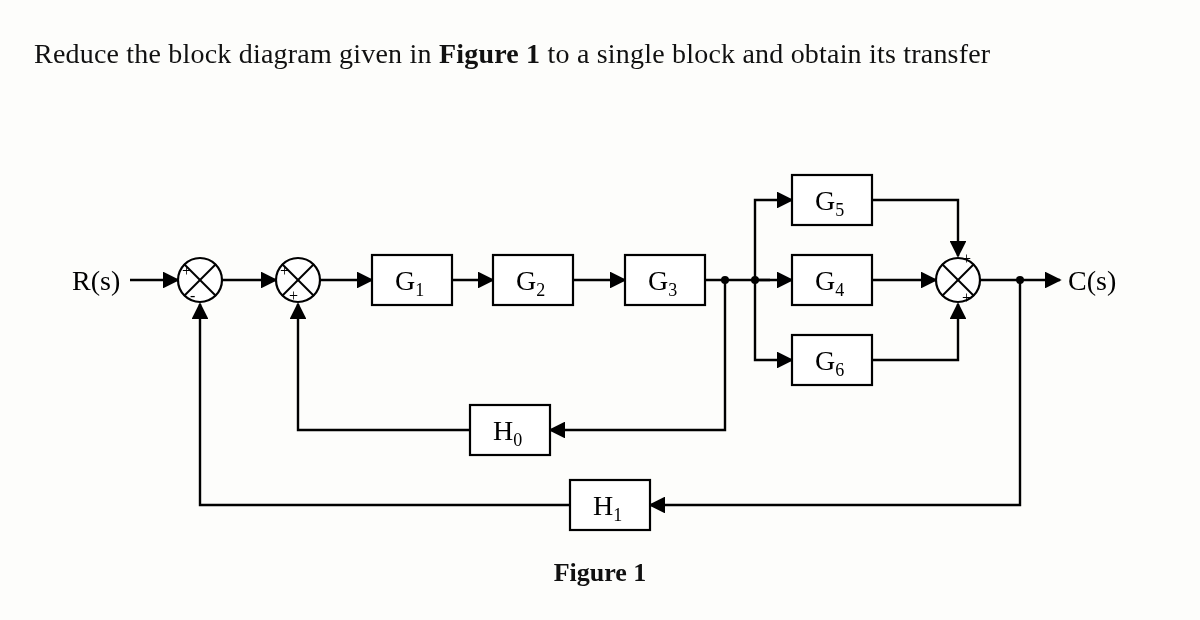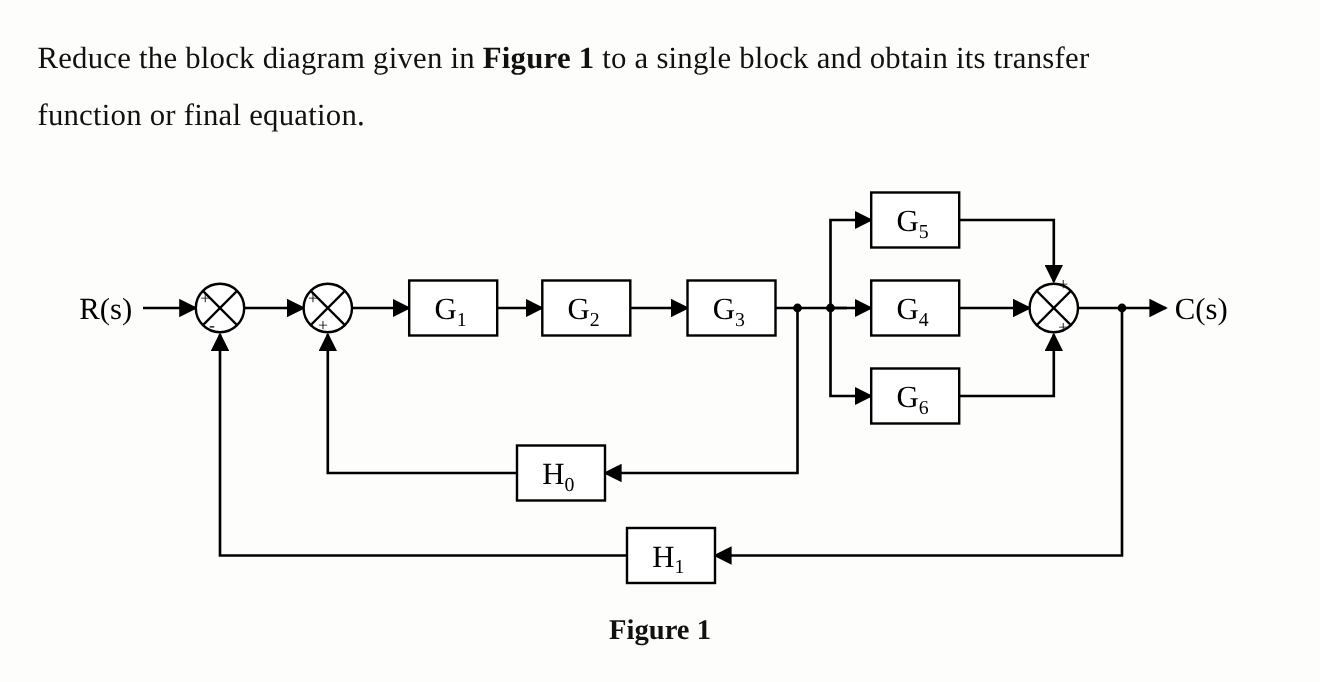--- a/index.html
+++ b/index.html
@@ -73,21 +73,20 @@
     fill: #000;
   }
 </style>
 </head>
 <body>
 
 <div class="page">
 
   <div class="problem-text">
     <span>Reduce the block diagram given in </span><span class="bold">Figure 1</span><span> to a single block and obtain its transfer</span><br>
-    <span>function or final equation.</span>
   </div>
 
   <svg width="1200" height="620" viewBox="0 0 1200 620">
     <defs>
       <marker id="arr" viewBox="0 0 10 10" refX="9" refY="5" markerWidth="7" markerHeight="7" orient="auto-start-reverse">
         <path d="M 0 0 L 10 5 L 0 10 z" fill="#000"></path>
       </marker>
     </defs>
 
     <text class="lbl" x="72" y="290"><tspan>R(s)</tspan></text>

